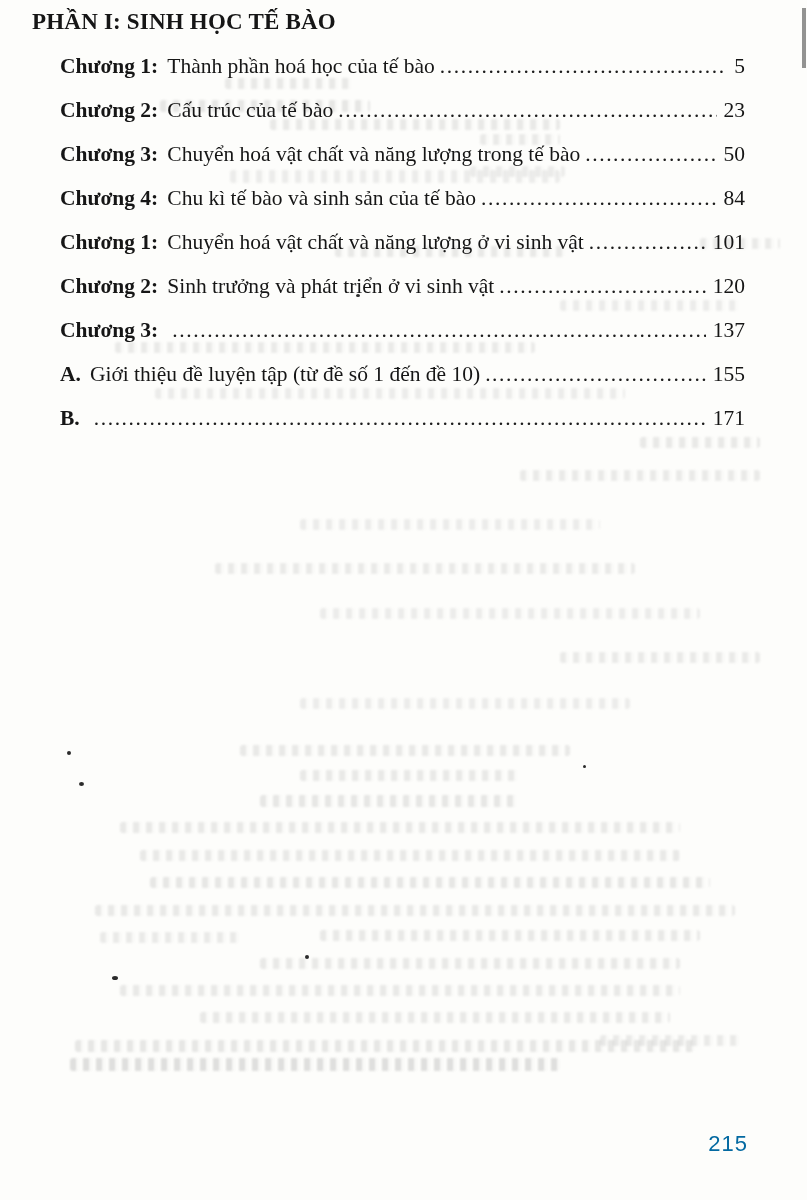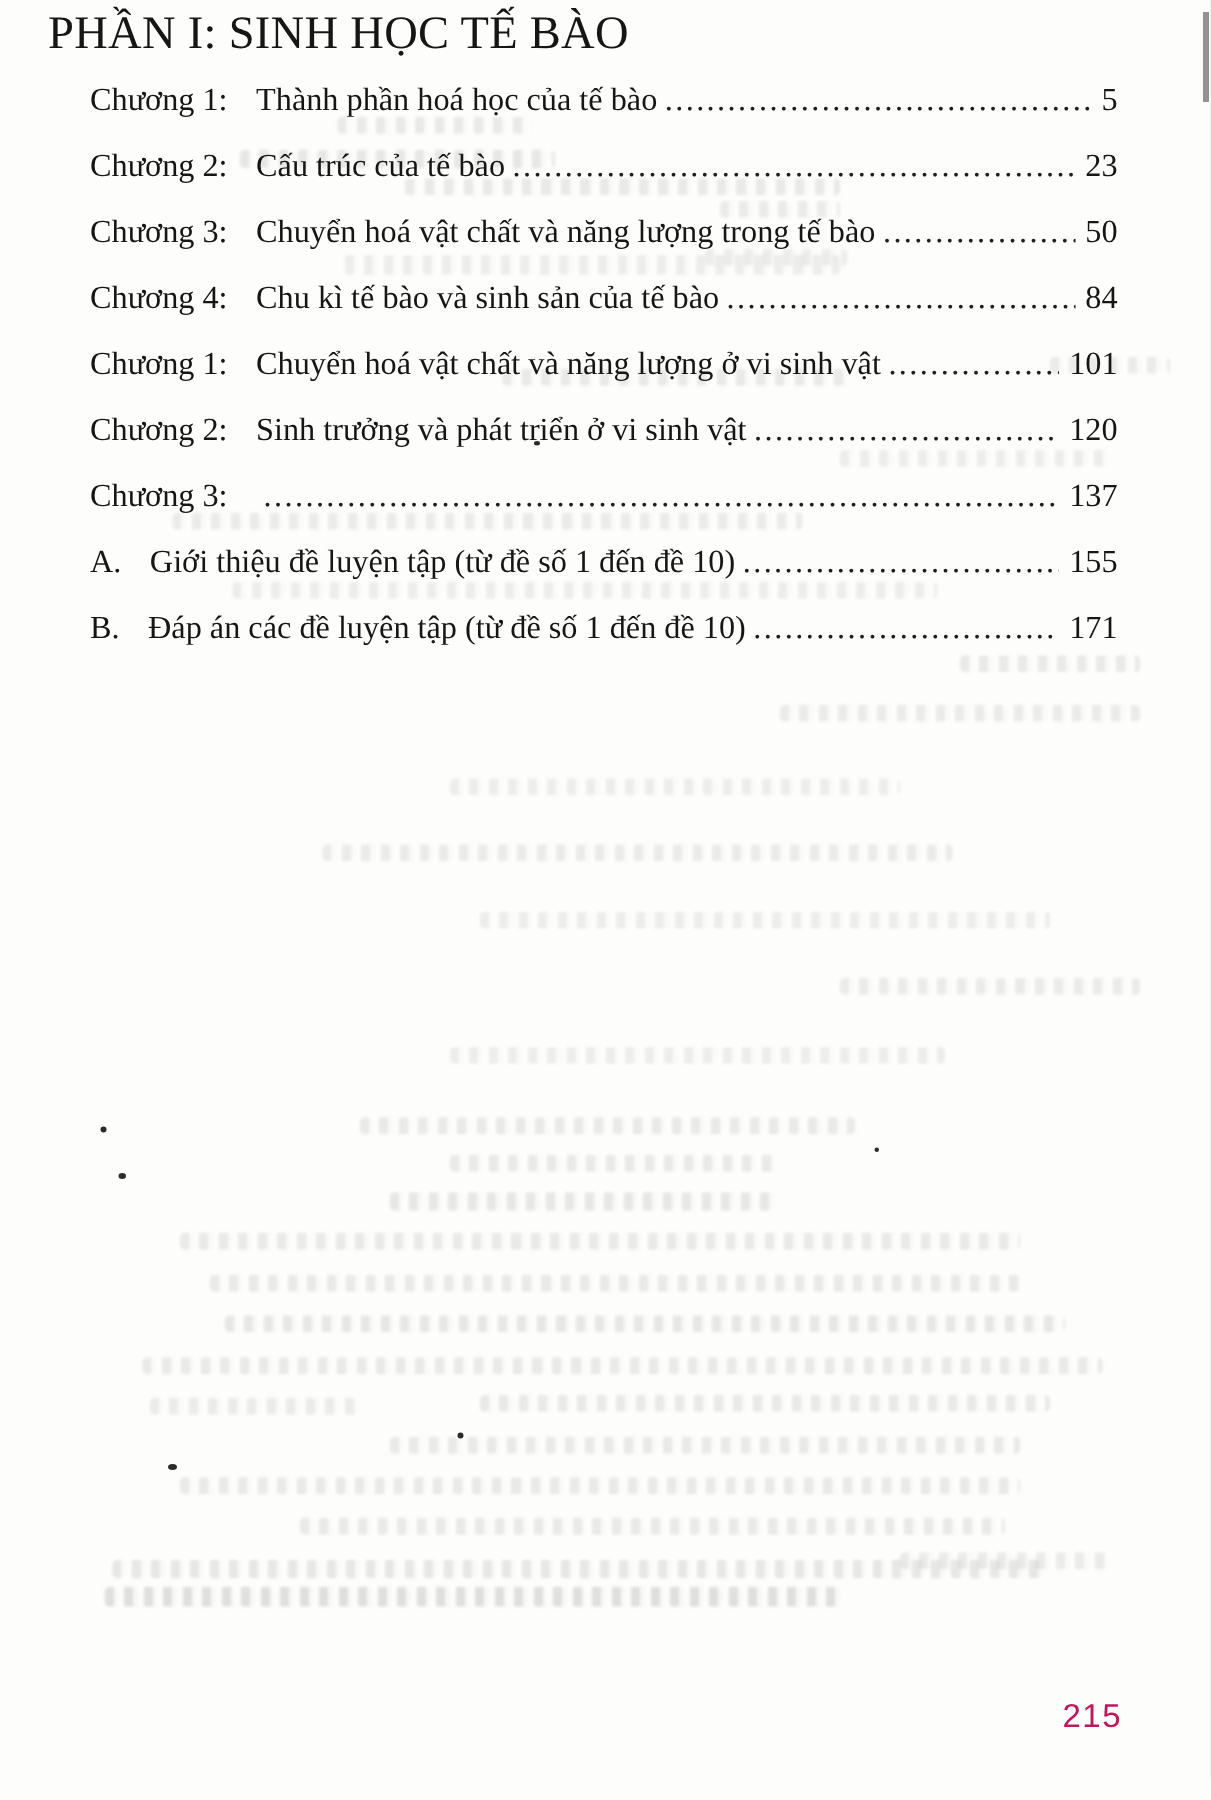--- a/index.html
+++ b/index.html
@@ -40,31 +40,31 @@
     margin-bottom: 34px;
     text-align: center;
     font-size: 37px;
     font-weight: bold;
     letter-spacing: 2px;
     line-height: 46px;
     white-space: nowrap;
   }
   .row { height: 44px; line-height: 44px; white-space: nowrap; }
   .section-heading {
-    font-size: 31px;
-    font-weight: normal;
+    font-size: 23px;
+    font-weight: bold;
     letter-spacing: 0.2px;
   }
   .entry {
     display: flex;
     align-items: baseline;
     padding-left: 28px;
     font-size: 21.5px;
   }
-  .entry .label { font-weight: normal; margin-right: 19px; }
+  .entry .label { font-weight: bold; margin-right: 9px; }
   .entry .text { }
   .entry .leader {
     flex: 1 1 auto;
     overflow: hidden;
     min-width: 24px;
     margin-left: 5px;
     margin-right: 7px;
     height: 44px;
   }
   .entry .leader::after {
@@ -75,21 +75,21 @@
   }
   .entry .pagenum { text-align: right; }
   .folio {
     position: absolute;
     top: 1131px;
     right: 59px;
     z-index: 2;
     font-family: "Liberation Sans", "DejaVu Sans", sans-serif;
     font-size: 22px;
     letter-spacing: 1px;
-    color: #be185d;
+    color: #0369a1;
   }
 </style>
 </head>
 <body>
 
 <div class="page">
 
   <div class="artifacts">
       <div class="ghost" style="left: 225px; top: 78px; width: 130px; height: 11px; opacity: 0.5;"></div>
       <div class="ghost" style="left: 160px; top: 100px; width: 210px; height: 12px; opacity: 0.55;"></div>
@@ -180,20 +180,19 @@
     </div>
 
     <div class="row entry">
       <span class="label">A.</span>
       <span class="text">Giới thiệu đề luyện tập (từ đề số 1 đến đề 10)</span>
       <span class="leader"></span>
       <span class="pagenum">155</span>
     </div>
     <div class="row entry">
       <span class="label">B.</span>
-      <span class="text">Đáp án các đề luyện tập (từ đề số 1 đến đề 10)</span>
       <span class="leader"></span>
       <span class="pagenum">171</span>
     </div>
   </div>
 
   <div class="folio">215</div>
 </div>
 
 </body></html>

